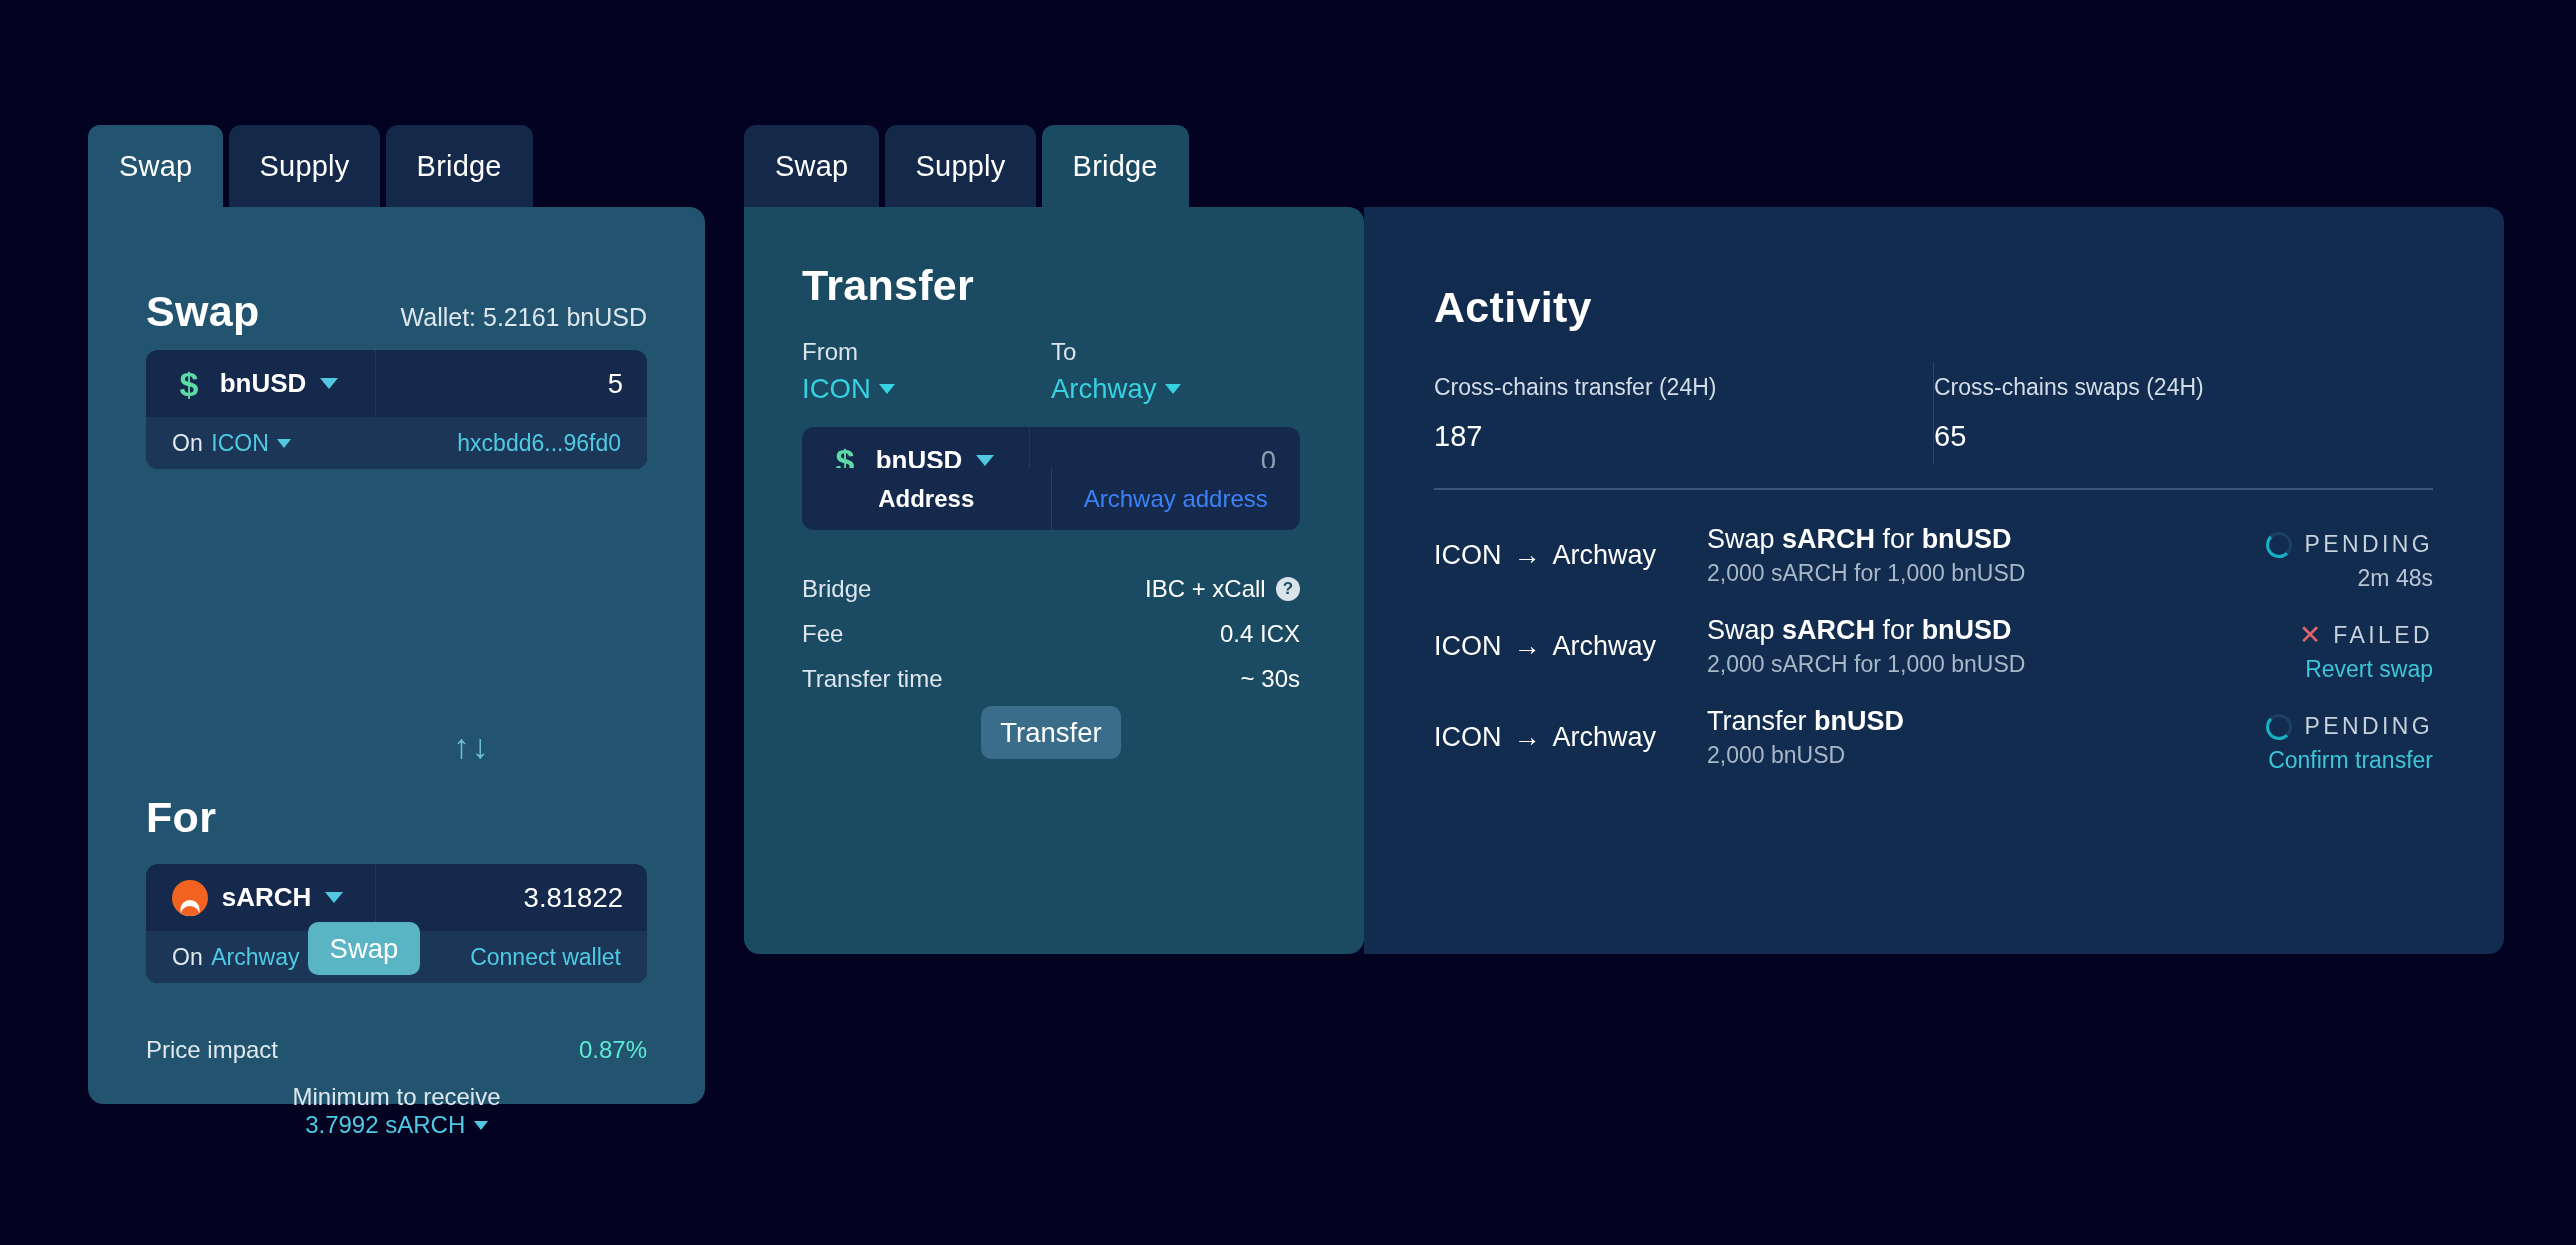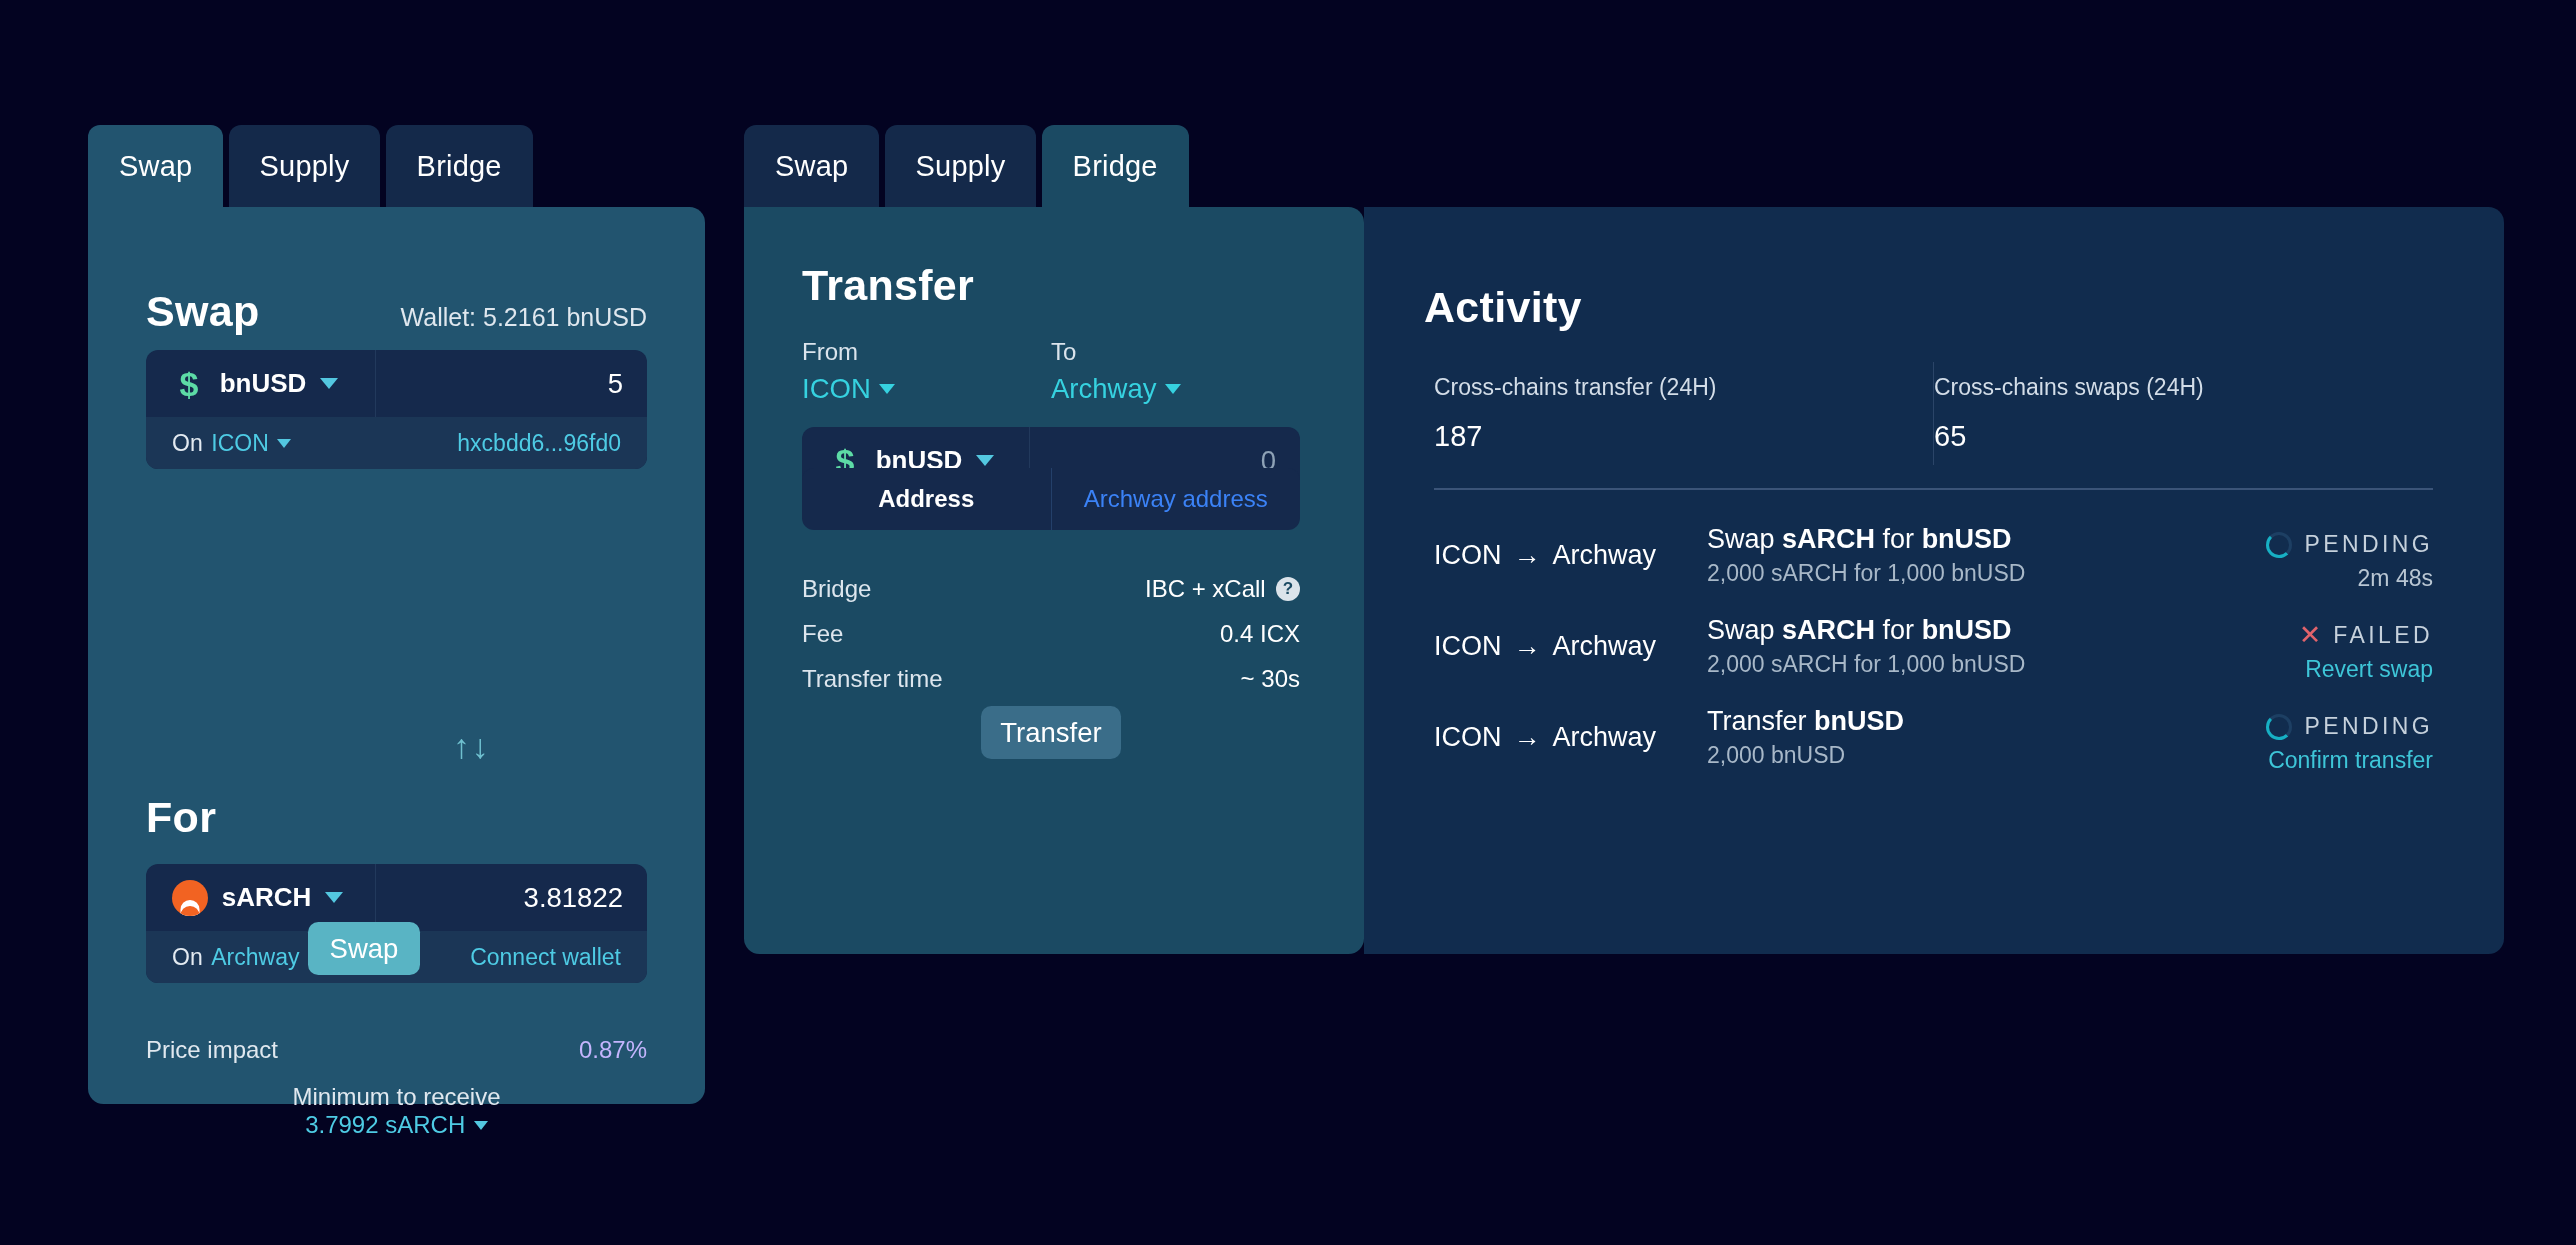--- a/index.html
+++ b/index.html
@@ -158,21 +158,21 @@
     line-height: 1;
   }
 
   .stat-line {
     position: absolute;
     width: 501px; left: 58px;
     display: flex; align-items: center; justify-content: space-between;
     font-size: 24px;
   }
   .stat-line .k { color: #e0e8ef; }
-  .stat-line .v { color: #c4b5fd; }
+  .stat-line .v { color: #5eead4; }
   .stat-line .v.accent { color: #4ecbe4; display: flex; align-items: center; gap: 8.6px;}
 
   .btn-swap {
     position: absolute;
     left: 220px; top: 715px;
     width: 112px; height: 53px;
     border-radius: 10.3px;
     background: #59b4c4;
     color: #ffffff;
     font-size: 27.5px;
@@ -234,21 +234,21 @@
     background: #3a6d89;
     color: #ffffff;
     font-size: 27.5px;
     display: flex; align-items: center; justify-content: center;
     border: none;
     cursor: pointer;
     font-family: "Liberation Sans", sans-serif;
   }
 
   
-  .act-title { position: absolute; left: 60px; top: 76px; }
+  .act-title { position: absolute; left: 70px; top: 76px; }
 
   .act-stats {
     position: absolute; left: 70px; top: 155px;
     width: 999px;
     display: flex;
   }
   .act-stat { flex: 1; text-align: left; padding: 12px 0; }
   .act-stat + .act-stat { border-left: 1.7px solid #2b4568; }
   .act-stat .sk { color: #d3dde8; font-size: 23px; }
   .act-stat .sv { color: #ffffff; font-size: 29px; margin-top: 19px; }

